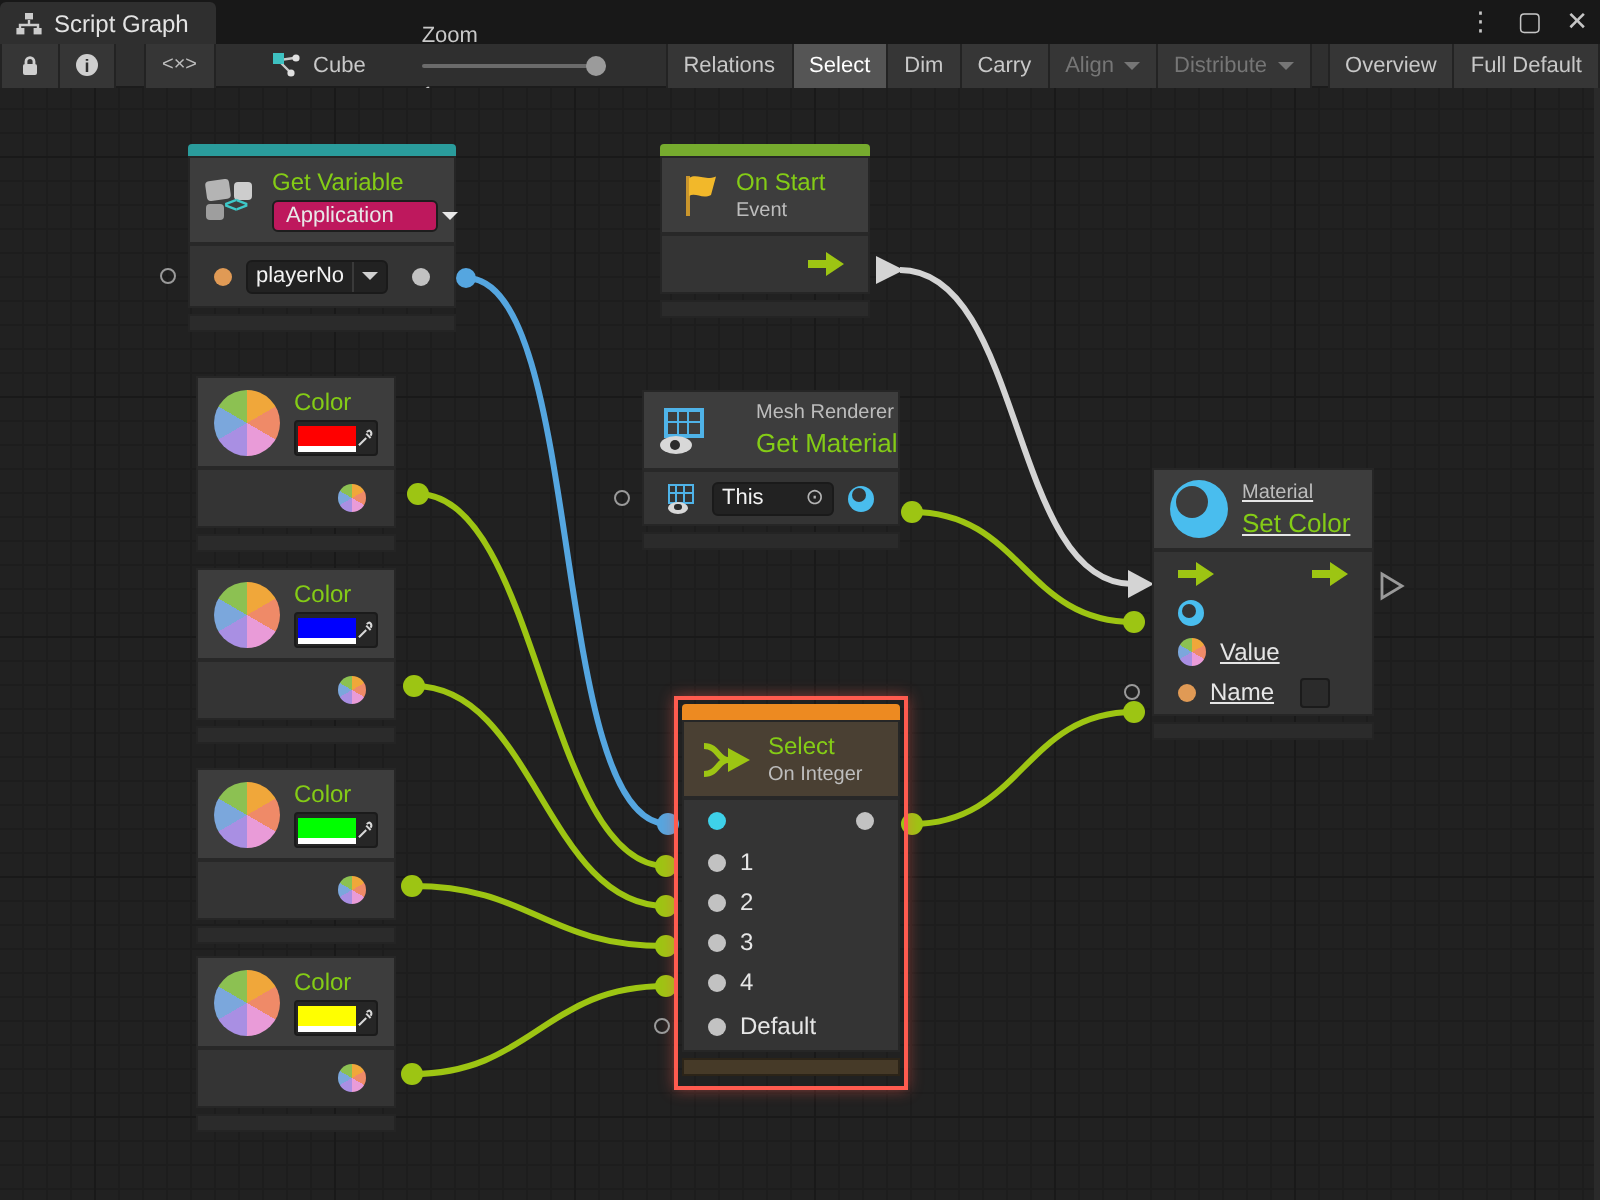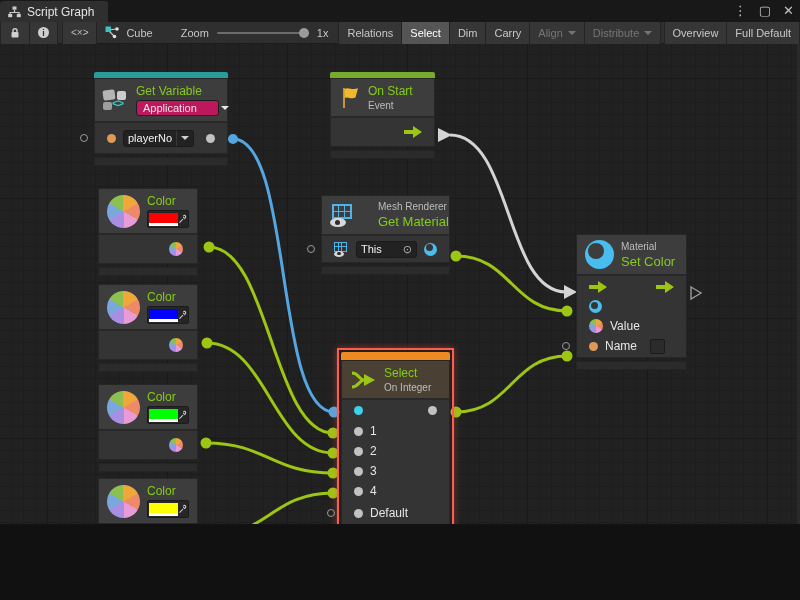--- a/index.html
+++ b/index.html
@@ -1,34 +1,34 @@
 <!DOCTYPE html>
 <html style="--accent-teal: #2a9c9c; --accent-green: #76ab2e; --accent-orange: #ed8a21; --selection: #ff5b4f; --wire-green: #9dc513; --wire-blue: #55a6e0; --wire-white: #d4d4d4; --port-orange: #e09a55; --port-cyan: #3ed1e9; --icon-blue: #4fb3e8; --select-header: #4a4033;"><head>
 <meta charset="utf-8">
 <style>
   html,body{margin:0;padding:0;background:#111;}
   *{box-sizing:border-box;font-family:"Liberation Sans",sans-serif;}
-  .window{position:relative;width:800px;height:524px;background:#181818;overflow:hidden;color:#dcdcdc;}
+  .window{position:relative;width:800px;height:600px;background:#181818;overflow:hidden;color:#dcdcdc;}
 
   
   .titlebar{position:absolute;left:0;top:0;width:800px;height:22px;background:#181818;display:flex;align-items:flex-end;}
   .tab{height:21px;background:#2f2f2f;border-radius:3px 3px 0 0;display:flex;align-items:center;gap:6px;padding:0 14px 0 8px;font-size:12px;color:#e3e3e3;}
   .win-icons{position:absolute;right:6px;top:3px;display:flex;gap:12px;align-items:center;color:#c5c5c5;font-size:13px;}
   .win-icons .g{cursor:default;line-height:16px;}
 
   
   .toolbar{position:absolute;left:0;top:22px;width:800px;height:22px;background:#2f2f2f;display:flex;align-items:center;font-size:11px;color:#c8c8c8;border-bottom:1px solid #1c1c1c;}
   .tbtn{height:22px;display:flex;align-items:center;padding:0 8px;background:#363636;border-right:1px solid #232323;white-space:nowrap;}
   .tbtn.first{border-left:1px solid #232323;}
   .tbtn.active{background:#555555;color:#fff;}
   .tbtn.disabled{color:#767676;}
   .tspace{width:14px;height:22px;}
   .tflex{flex:1;}
   .caret{display:inline-block;width:0;height:0;border-left:4px solid transparent;border-right:4px solid transparent;border-top:4px solid currentColor;margin-left:5px;}
-  .zoomwrap{display:flex;align-items:center;gap:8px;margin:0 10px;}
+  .zoomwrap{display:flex;align-items:flex-start;gap:8px;margin:0 10px;flex-direction:column;}
   .slider{position:relative;width:92px;height:2px;background:#6b6b6b;border-radius:1px;}
   .knob{position:absolute;right:0;top:-4px;width:10px;height:10px;border-radius:50%;background:#9b9b9b;}
   .info-ic{width:11px;height:11px;border-radius:50%;background:#cfcfcf;color:#2f2f2f;font-size:9px;font-weight:bold;display:flex;align-items:center;justify-content:center;}
   .code-ic{font-size:10px;color:#bdbdbd;letter-spacing:0px;}
 
   
   .canvas{position:absolute;left:0;top:44px;width:800px;height:556px;overflow:hidden;
     background-color:#212121;
     background-image:
       linear-gradient(#191919 1px,transparent 1px),
@@ -420,21 +420,21 @@
         </div>
         <div class="row" style="height:24px;">
           <span class="oport"></span>
           <span class="dot gray"></span>
           <span>Default</span>
         </div>
       </div>
       <div class="foot" style="background:#463a28;border-color:#2c2418;"></div>
     </div>
 
-    <div class="node" style="left:576px;top:190px;width:111px;">
+    <div class="node" style="left:576px;top:190px;width:111px;text-decoration:underline;">
       <div class="head" style="border-top:1px solid #262626;">
         <span class="sphere big"></span>
         <span class="tcol">
           <span class="sub">Material</span>
           <span class="ttl" style="font-size:13px;">Set Color</span>
         </span>
       </div>
       <div class="nbody">
         <div class="row" style="height:21px;">
           <svg class="flowarrow" width="18" height="12" viewBox="0 0 18 12">

